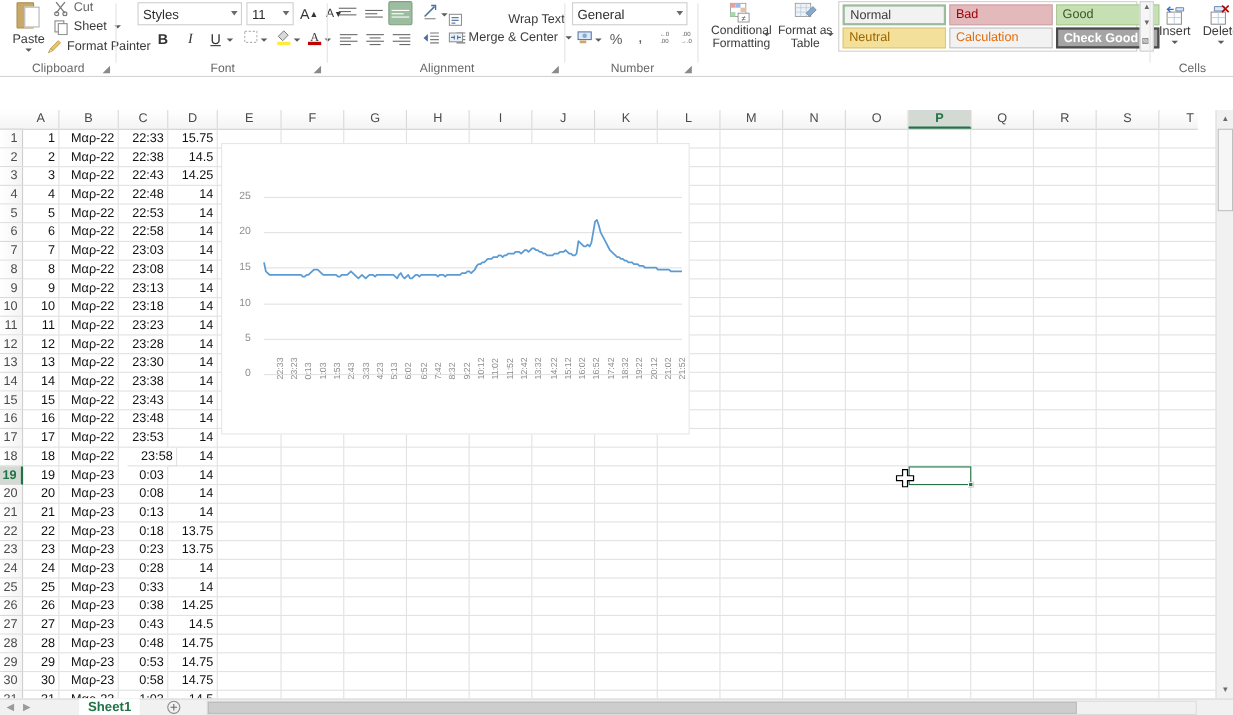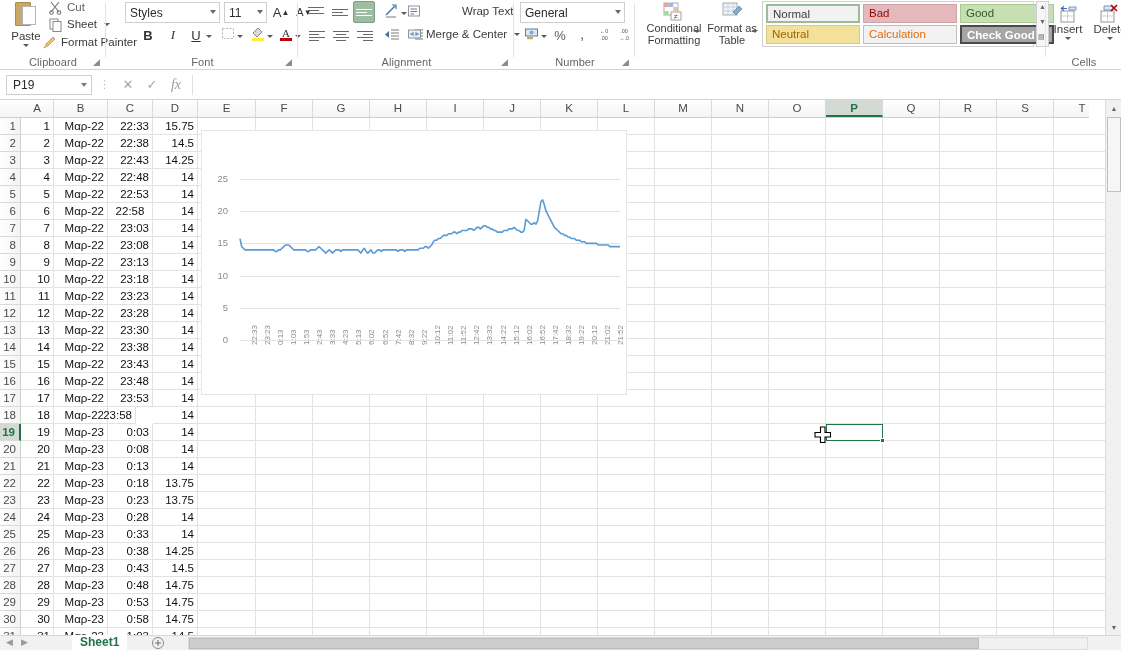--- a/index.html
+++ b/index.html
@@ -378,21 +378,21 @@
         <span>
           <svg width="16" height="16" viewBox="0 0 16 16">
               <path d="M2 12 L11 3" stroke="#4a6fa5" stroke-width="1.4"></path>
               <path d="M8 2 L12 2 L12 6" stroke="#4a6fa5" stroke-width="1.2" fill="none"></path>
               <path d="M2 14 L12 14" stroke="#7a7a7a" stroke-width="1"></path>
             </svg>
         </span>
       </div>
       <div class="caret-sm" style="position:absolute; left:102px; top:10px;"></div>
 
-      <div class="small-cmd" style="left:108px; top:2px;gap:40px;">
+      <div class="small-cmd" style="left:108px; top:9px;gap:40px;">
         <span class="mini-ico">
           <svg width="15" height="15" viewBox="0 0 15 15">
               <rect x="1.5" y="2" width="11" height="10" fill="none" stroke="#8a8a8a" stroke-width=".9"></rect>
               <path d="M3.5 5 L10 5 M3.5 7.5 L10 7.5 M3.5 10 L7 10" stroke="#5b7ea8" stroke-width="1"></path>
             </svg>
         </span>
         <span>Wrap Text</span>
       </div>
 
       <div class="btn-sq" style="left:7px; top:25px;">
@@ -564,33 +564,20 @@
             </svg>
         </div>
         <div class="lbl">Delete</div>
         <div class="caret-sm"></div>
       </div>
       <div class="rgroup-label">Cells</div>
     </div>
 
   </div>
 
-  <div class="formula-bar">
-    <div class="namebox">
-      <span>P19</span>
-      <span class="dd"></span>
-    </div>
-    <span class="fb-sep">⋮</span>
-    <div class="fb-btn">✕</div>
-    <div class="fb-btn">✓</div>
-    <div class="fb-btn">
-        <span class="fx">fx</span>
-      </div>
-    <div class="fb-input"></div>
-  </div>
 
   <div class="grid-wrap">
     <div class="corner-all"></div>
     <div class="colhead" id="colhead">
         <div class="ch" style="left: 21px; width: 33px;">A</div>
         <div class="ch" style="left: 54px; width: 54px;">B</div>
         <div class="ch" style="left: 108px; width: 45px;">C</div>
         <div class="ch" style="left: 153px; width: 45px;">D</div>
         <div class="ch" style="left: 198px; width: 58px;">E</div>
         <div class="ch" style="left: 256px; width: 57px;">F</div>
@@ -749,21 +736,21 @@
           <div class="cell " style="left: 748px; width: 57px;"></div>
           <div class="cell " style="left: 805px; width: 57px;"></div>
           <div class="cell " style="left: 862px; width: 57px;"></div>
           <div class="cell " style="left: 919px; width: 57px;"></div>
           <div class="cell " style="left: 976px; width: 57px;"></div>
           <div class="cell " style="left: 1033px; width: 57px;"></div>
         </div>
         <div class="crow">
           <div class="cell num" style="left: 0px; width: 33px;">6</div>
           <div class="cell num" style="left: 33px; width: 54px;">Μαρ-22</div>
-          <div class="cell num" style="left: 87px; width: 45px; text-align: center;">22:58</div>
+          <div class="cell num" style="left: 87px; width: 45px;">22:58</div>
           <div class="cell num" style="left: 132px; width: 45px;">14</div>
           <div class="cell " style="left: 177px; width: 58px;"></div>
           <div class="cell " style="left: 235px; width: 57px;"></div>
           <div class="cell " style="left: 292px; width: 57px;"></div>
           <div class="cell " style="left: 349px; width: 57px;"></div>
           <div class="cell " style="left: 406px; width: 57px;"></div>
           <div class="cell " style="left: 463px; width: 57px;"></div>
           <div class="cell " style="left: 520px; width: 57px;"></div>
           <div class="cell " style="left: 577px; width: 57px;"></div>
           <div class="cell " style="left: 634px; width: 57px;"></div>
@@ -1013,21 +1000,21 @@
           <div class="cell " style="left: 748px; width: 57px;"></div>
           <div class="cell " style="left: 805px; width: 57px;"></div>
           <div class="cell " style="left: 862px; width: 57px;"></div>
           <div class="cell " style="left: 919px; width: 57px;"></div>
           <div class="cell " style="left: 976px; width: 57px;"></div>
           <div class="cell " style="left: 1033px; width: 57px;"></div>
         </div>
         <div class="crow">
           <div class="cell num" style="left: 0px; width: 33px;">18</div>
           <div class="cell num" style="left: 33px; width: 54px;">Μαρ-22</div>
-          <div class="cell num" style="left: 70px; width: 45px;">23:58</div>
+          <div class="cell num" style="left: 95px; width: 45px;">23:58</div>
           <div class="cell num" style="left: 132px; width: 45px;">14</div>
           <div class="cell " style="left: 177px; width: 58px;"></div>
           <div class="cell " style="left: 235px; width: 57px;"></div>
           <div class="cell " style="left: 292px; width: 57px;"></div>
           <div class="cell " style="left: 349px; width: 57px;"></div>
           <div class="cell " style="left: 406px; width: 57px;"></div>
           <div class="cell " style="left: 463px; width: 57px;"></div>
           <div class="cell " style="left: 520px; width: 57px;"></div>
           <div class="cell " style="left: 577px; width: 57px;"></div>
           <div class="cell " style="left: 634px; width: 57px;"></div>

